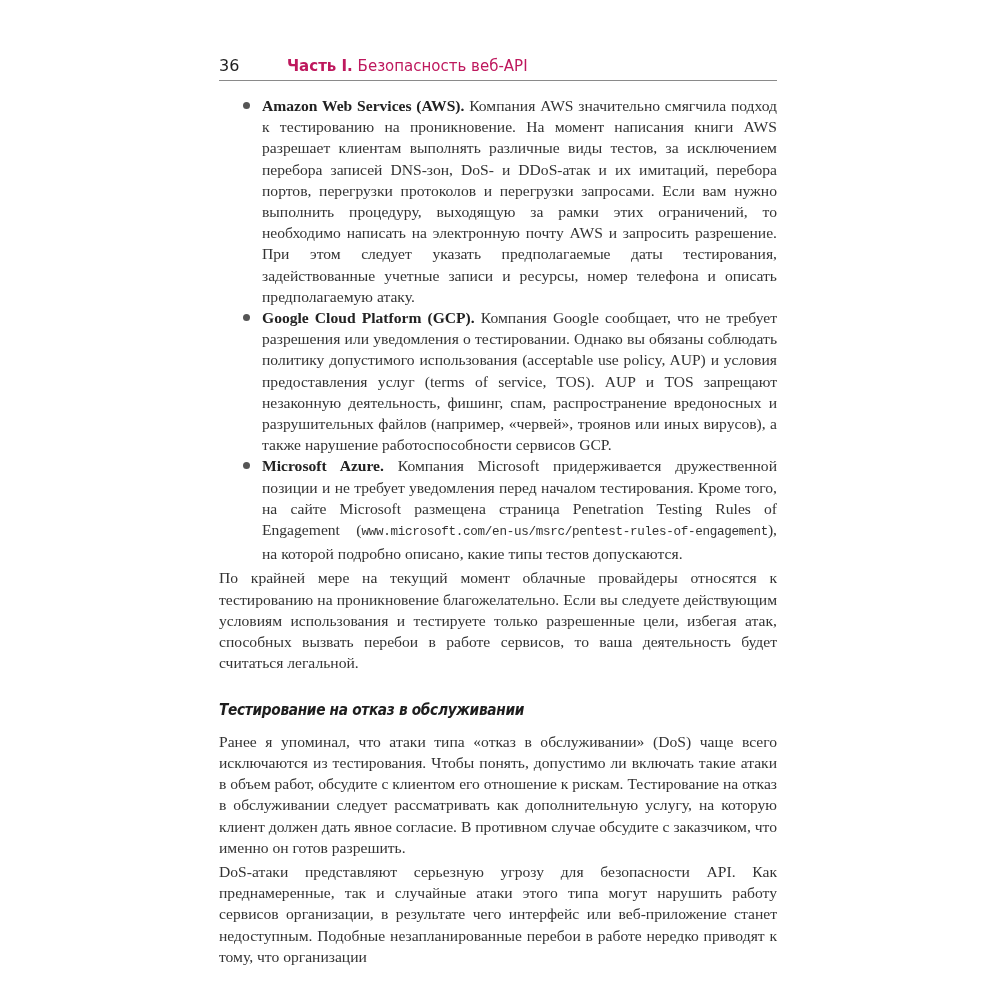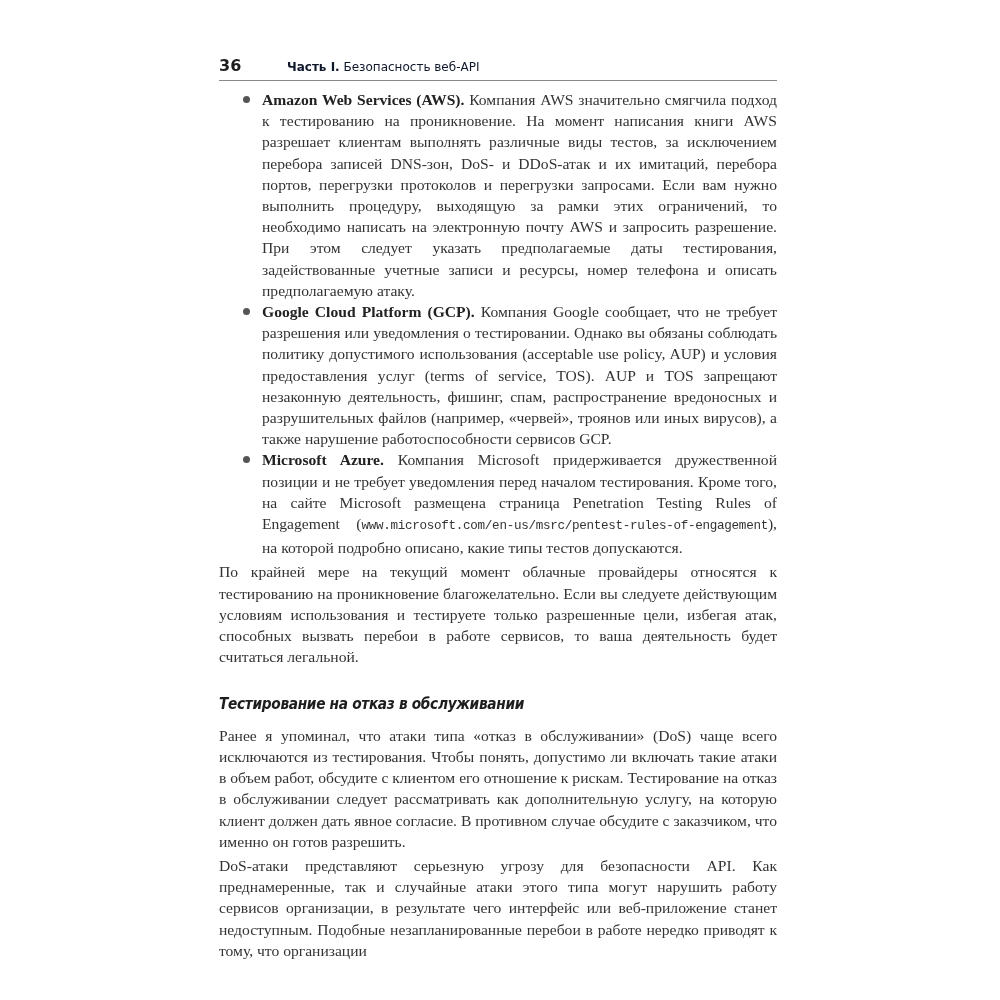--- a/index.html
+++ b/index.html
@@ -22,48 +22,48 @@
     }
     .running-head {
       display: flex;
       align-items: baseline;
       height: 22px;
       border-bottom: 1.5px solid #8a8a8a;
       padding-bottom: 2px;
       font-family: "DejaVu Sans", sans-serif;
     }
     .page-number {
-      font-weight: bold;
+      font-weight: normal;
       font-size: 16px;
       width: 68px;
       color: #1e1e1e;
     }
     .running-title {
-      font-size: 12px;
-      color: #0f172a;
+      font-size: 15px;
+      color: #be185d;
     }
     .running-title b {
       font-weight: bold;
     }
     .body-text {
       font-family: "Liberation Serif", "DejaVu Serif", serif;
       font-size: 15.6px;
       line-height: 21.2px;
       text-align: justify;
       color: #333;
     }
     p {
       margin: 0;
     }
     .intro {
       margin-top: 25px;
     }
     ul.providers {
       list-style: none;
-      margin: 8px 0 0 0;
+      margin: 14px 0 0 0;
       padding: 0 0 0 43px;
     }
     ul.providers li {
       position: relative;
     }
     .bullet {
       position: absolute;
       left: -19px;
       top: 7px;
       width: 7px;

